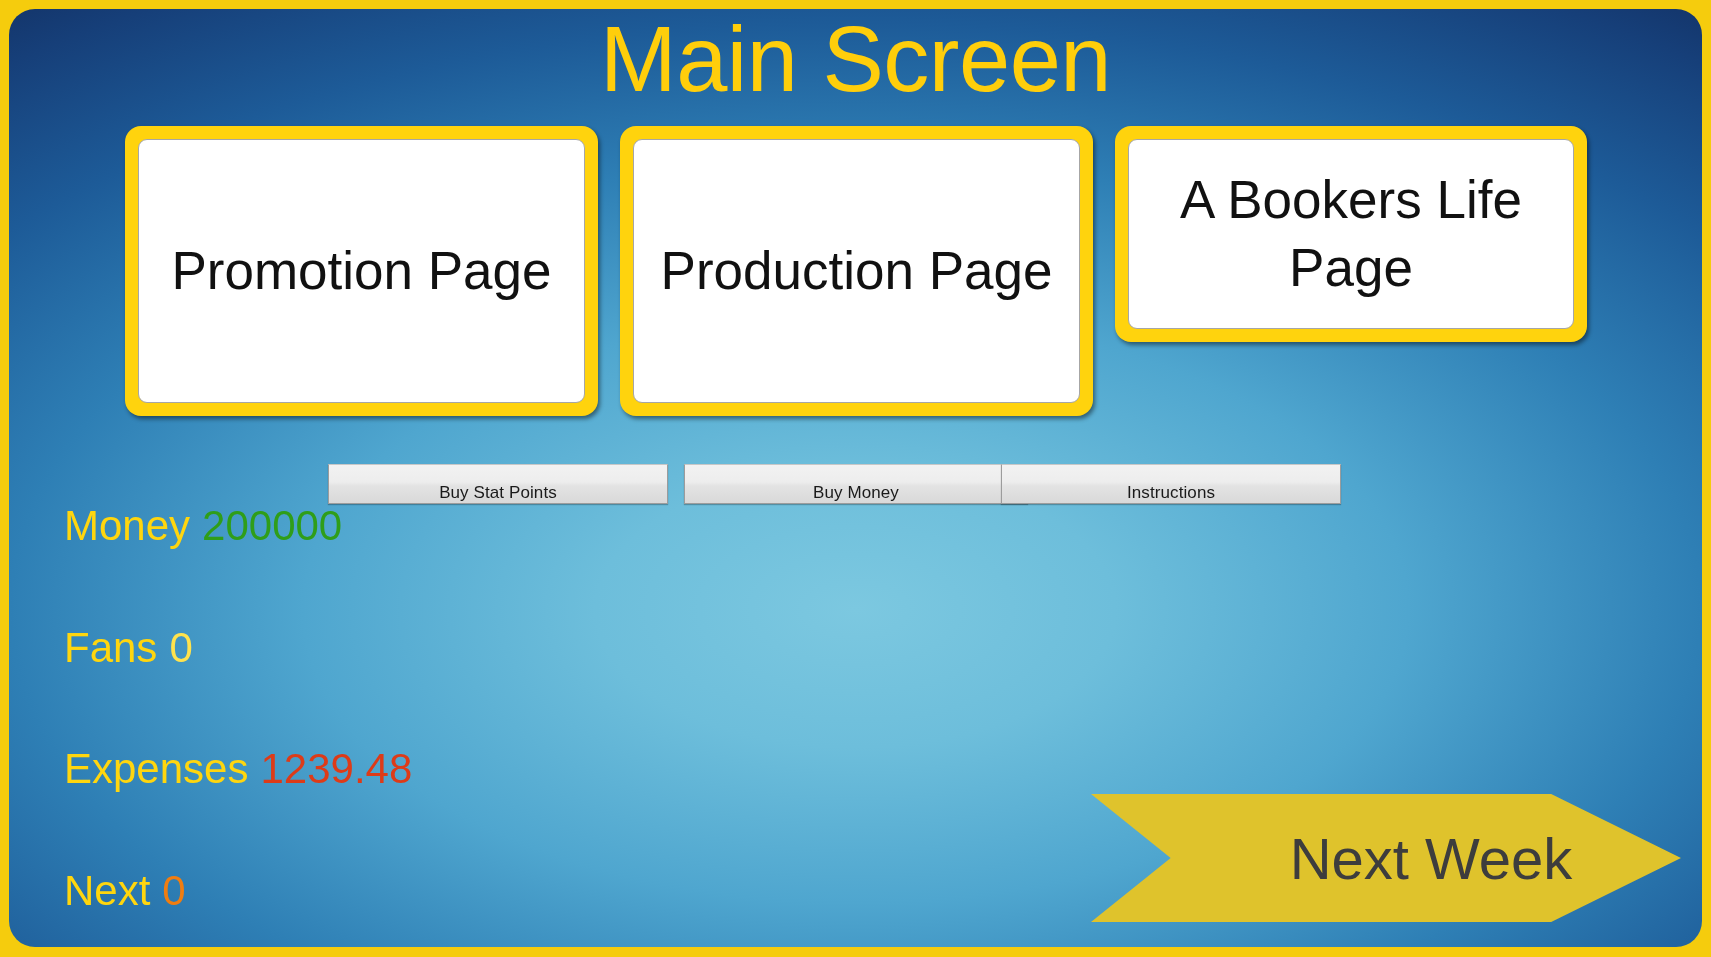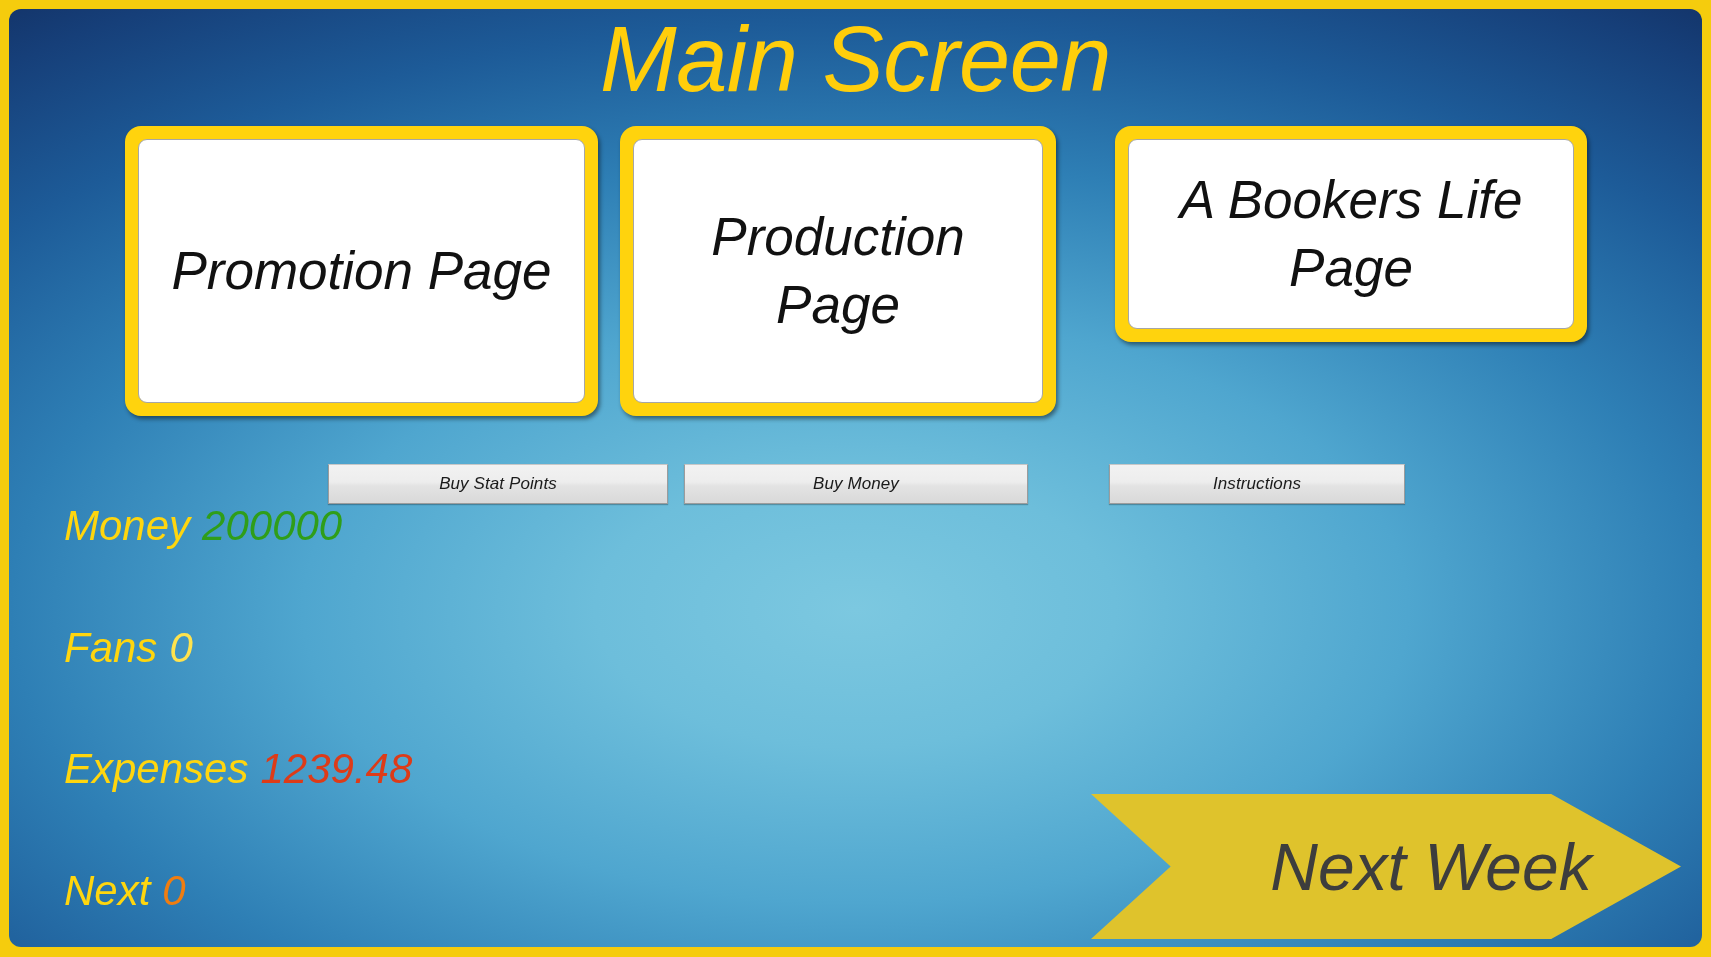--- a/index.html
+++ b/index.html
@@ -17,33 +17,32 @@
     background: #F5CC0D;
     box-sizing: border-box;
   }
   
   #slide {
     position: absolute;
     left: 9px;
     top: 9px;
     width: 1693px;
     height: 938px;
-    border-radius: 12px;
+    border-radius: 26px;
     background:
       radial-gradient(ellipse 96% 92% at 50% 64%,
         #7CC8E0 0%,
         #6DBEDB 16%,
         #4FA6CF 34%,
         #2E7FB5 52%,
         #1D5B98 68%,
         #163F79 82%,
         #112C5E 92%,
         #0E2350 100%);
     overflow: hidden;
-    font-style: italic;
   }
 
   
   #title {
     position: absolute;
     left: 0;
     top: 2px;
     width: 100%;
     text-align: center;
     color: #FFCE0B;
@@ -74,42 +73,42 @@
     align-items: center;
     justify-content: center;
     text-align: center;
     color: #111111;
     font-size: 53px;
     font-weight: 400;
     line-height: 1.28;
     padding: 0 14px;
   }
   #panel-promotion { left: 116px;  top: 117px; width: 473px;  height: 290px; }
-  #panel-production { left: 611px; top: 117px; width: 436px;  height: 290px; }
+  #panel-production { left: 611px; top: 117px; width: 473px;  height: 290px; }
   #panel-bookers   { left: 1106px; top: 117px; width: 472px;  height: 216px; }
 
   
   .gbtn {
     position: absolute;
     box-sizing: border-box;
     height: 40px;
     background: linear-gradient(to bottom, #F2F2F2 0%, #EDEDED 45%, #E3E3E3 55%, #D9D9D9 100%);
     border: 1px solid #9C9C9C;
     border-top-color: #C7C7C7;
     color: #1A1A1A;
     font-size: 17px;
     display: flex;
-    align-items: center;
+    align-items: flex-end;
     justify-content: center;
     letter-spacing: 0.1px;
     box-shadow: 0 1px 1px rgba(0,0,0,0.25);
   }
   #btn-buy-stat   { left: 319px; top: 455px; width: 340px; }
   #btn-buy-money  { left: 675px; top: 455px; width: 344px; }
-  #btn-instructions { left: 1100px; top: 455px; width: 296px; }
+  #btn-instructions { left: 992px; top: 455px; width: 340px; }
 
   
   .stat {
     position: absolute;
     left: 55px;
     white-space: nowrap;
     font-size: 42px;
     color: #FFD60E;
     font-weight: 400;
   }
@@ -118,28 +117,28 @@
   #stat-fans     { top: 615px; }
   #stat-expenses { top: 736px; }
   #stat-week     { top: 858px; }
 
   
   #next-week {
     position: absolute;
     left: 1082px;
     top: 785px;
     width: 590px;
-    height: 145px;
+    height: 128px;
     background: #DFC32C;
     clip-path: polygon(0% 0%, 78% 0%, 100% 50%, 78% 100%, 0% 100%, 13.5% 50%);
     display: flex;
     align-items: center;
     justify-content: center;
     color: #3D3D3D;
-    font-size: 66px;
+    font-size: 58px;
     font-weight: 400;
     padding-left: 90px;
     box-sizing: border-box;
     filter: drop-shadow(2px 2px 2px rgba(0,0,0,0.5));
   }
 </style>
 </head>
 <body>
 
 <div id="screen">

